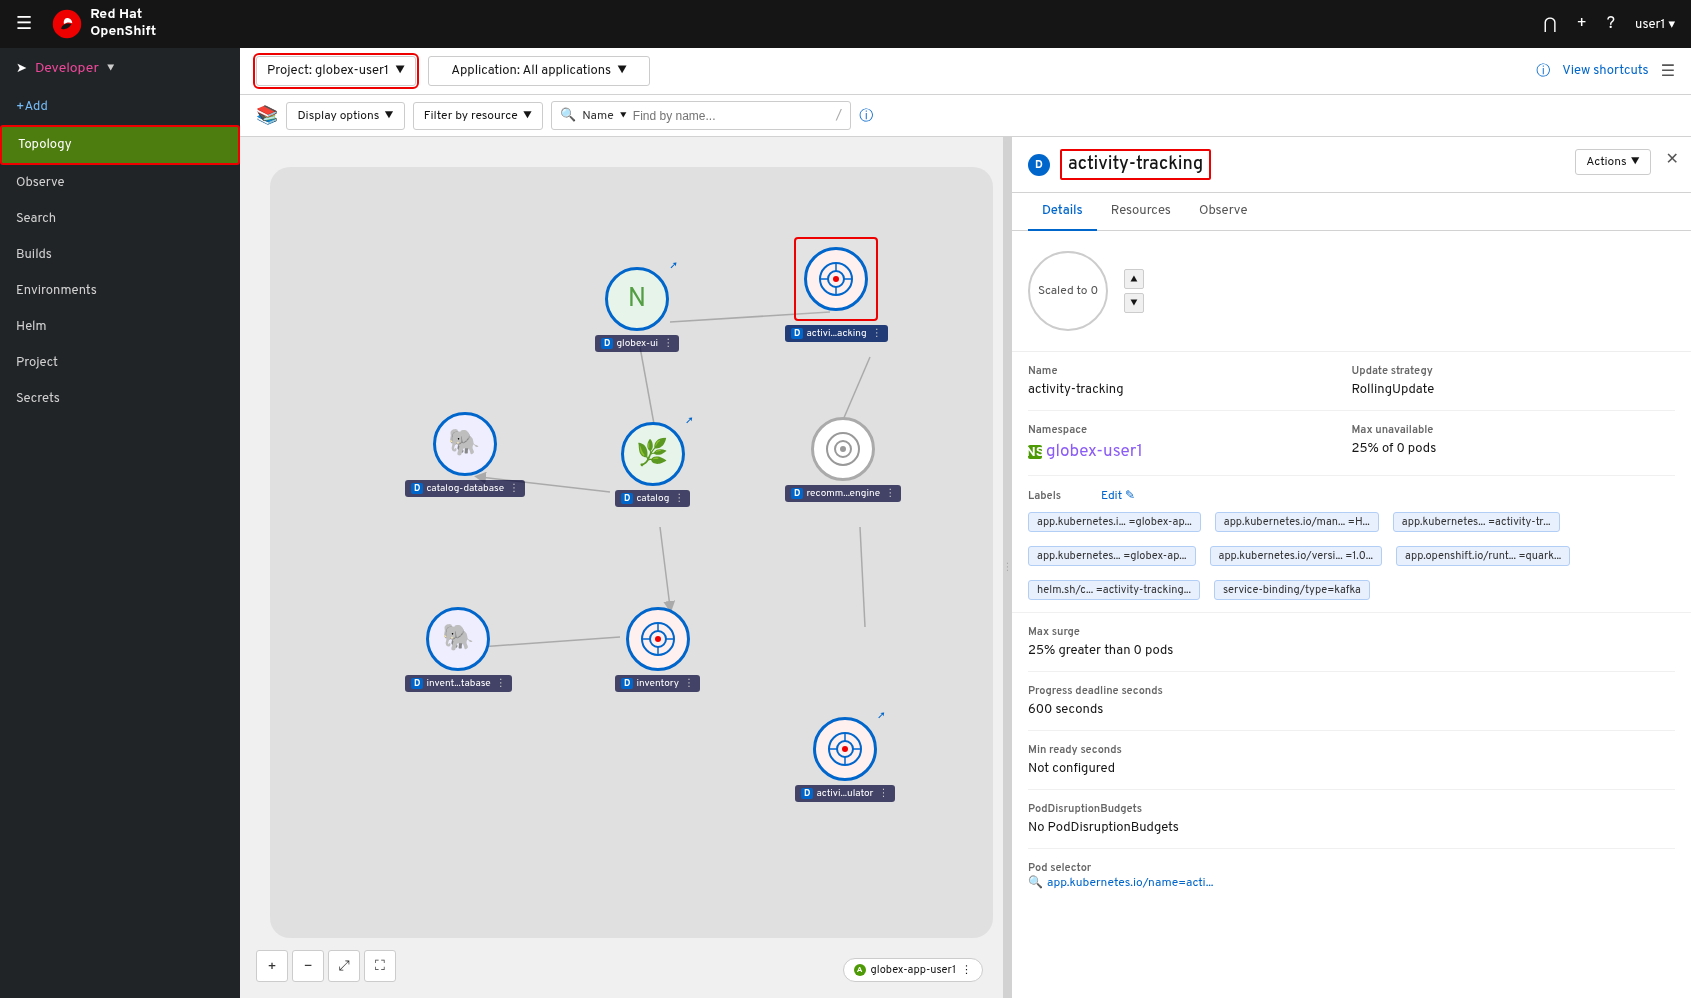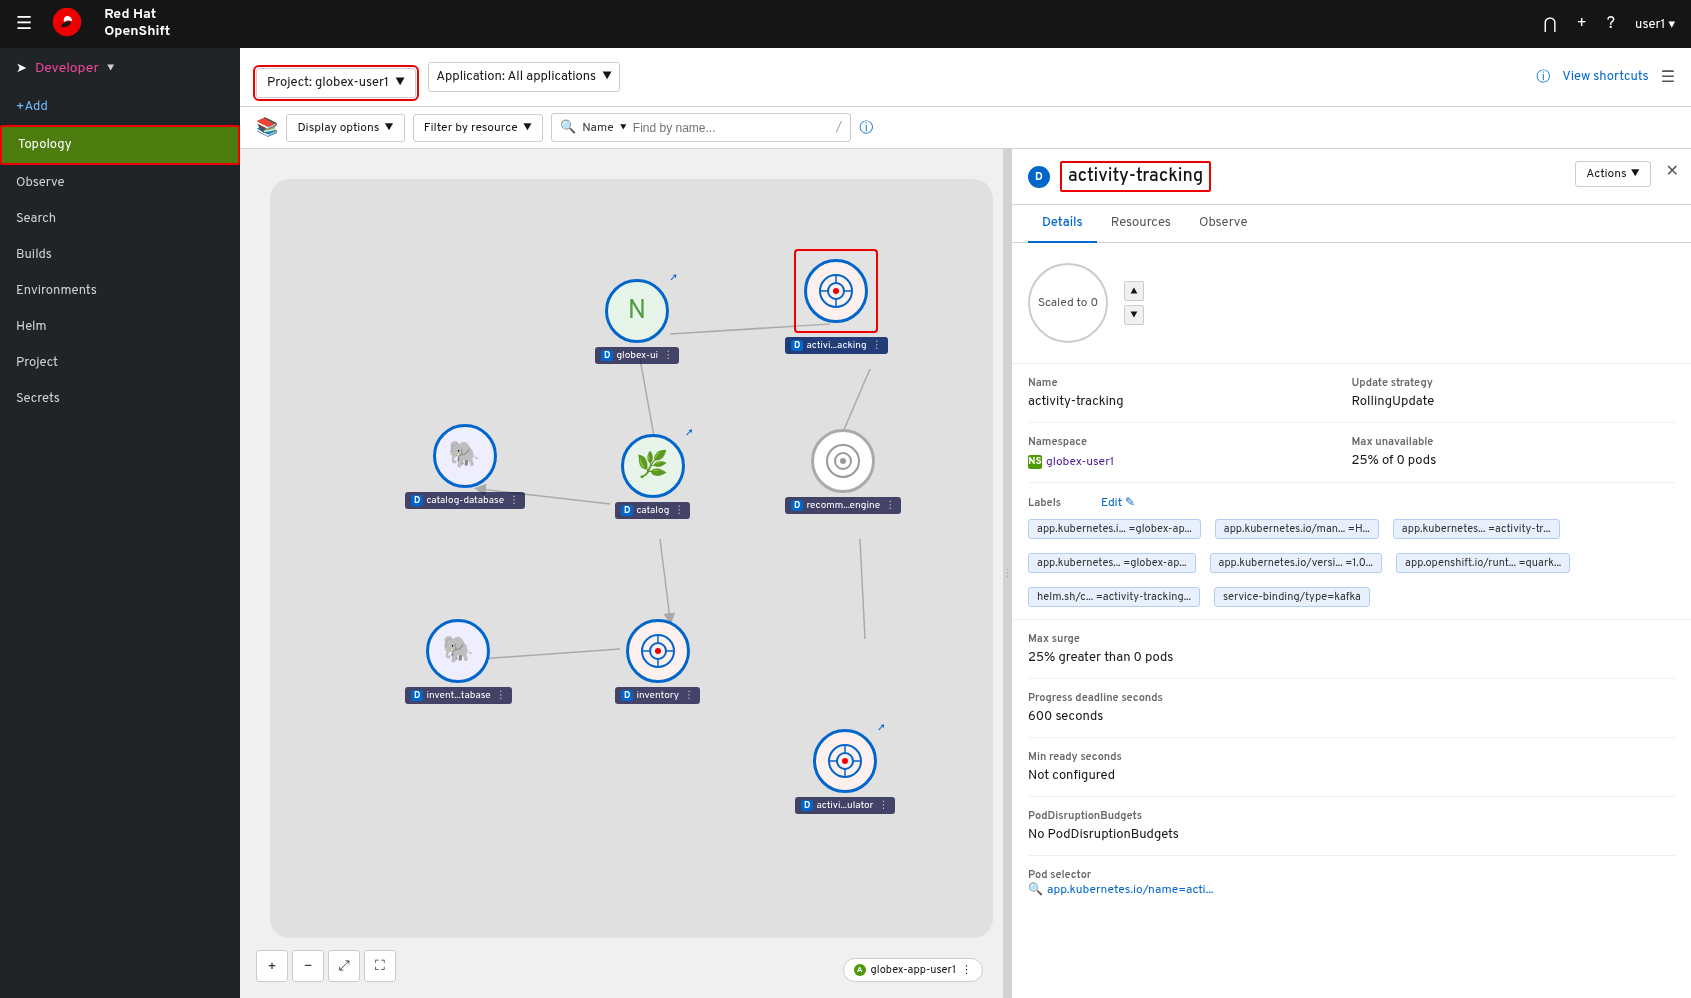--- a/index.html
+++ b/index.html
@@ -9,21 +9,21 @@
     .navbar {
       background: #151515;
       height: 48px;
       display: flex;
       align-items: center;
       padding: 0 16px;
       color: #fff;
       flex-shrink: 0;
       gap: 12px;
     }
-    .navbar-brand { display: flex; gap: 22px; }
+    .navbar-brand { display: flex; align-items: center; gap: 8px; }
     .redhat-logo { width: 30px; height: 30px; }
     .brand-text { color: #fff; font-size: 14px; line-height: 1.2; }
     .brand-text span { display: block; font-weight: 700; }
     .navbar-spacer { flex: 1; }
     .navbar-icons { display: flex; align-items: center; gap: 20px; }
     .navbar-icon { color: #fff; font-size: 16px; cursor: pointer; }
     .navbar-user { color: #fff; font-size: 13px; cursor: pointer; }
     .hamburger { font-size: 18px; color: #fff; cursor: pointer; margin-right: 8px; }
 
     
@@ -86,26 +86,25 @@
       border-radius: 3px;
       padding: 6px 10px;
       font-size: 13px;
       background: #fff;
       display: flex;
       align-items: center;
       gap: 6px;
       cursor: pointer;
       outline: 2px solid #e00;
       outline-offset: 1px;
-      margin-top: 12px;
     }
     .app-selector {
       border: 1px solid #ccc;
       border-radius: 3px;
-      padding: 6px 7px;
+      padding: 6px 22px;
       font-size: 13px;
       background: #fff;
       display: flex;
       align-items: center;
       gap: 6px;
       cursor: pointer;
     }
     .topbar-spacer { flex: 1; }
     .view-shortcuts { color: #06c; font-size: 13px; cursor: pointer; }
     .list-icon { font-size: 16px; color: #555; cursor: pointer; }
@@ -437,27 +436,27 @@
       display: inline-flex;
       align-items: center;
       gap: 4px;
     }
     .ns-dot {
       width: 14px;
       height: 14px;
       background: #4e9a06;
       border-radius: 2px;
       color: #fff;
-      font-size: 10px;
+      font-size: 14px;
       font-weight: 700;
       display: flex;
       align-items: center;
       justify-content: center;
     }
-    .ns-link { color: #4c1d95; font-size: 12px; cursor: pointer; }
+    .ns-link { color: #8b5cf6; font-size: 17px; cursor: pointer; }
 
     
     .pod-selector-section {
       padding: 12px 16px;
     }
     .pod-selector-label { font-size: 11px; font-weight: 600; color: #666; }
     .pod-selector-link { color: #06c; font-size: 12px; cursor: pointer; display: flex; align-items: center; gap: 4px; }
 
     
     .resize-handle {

